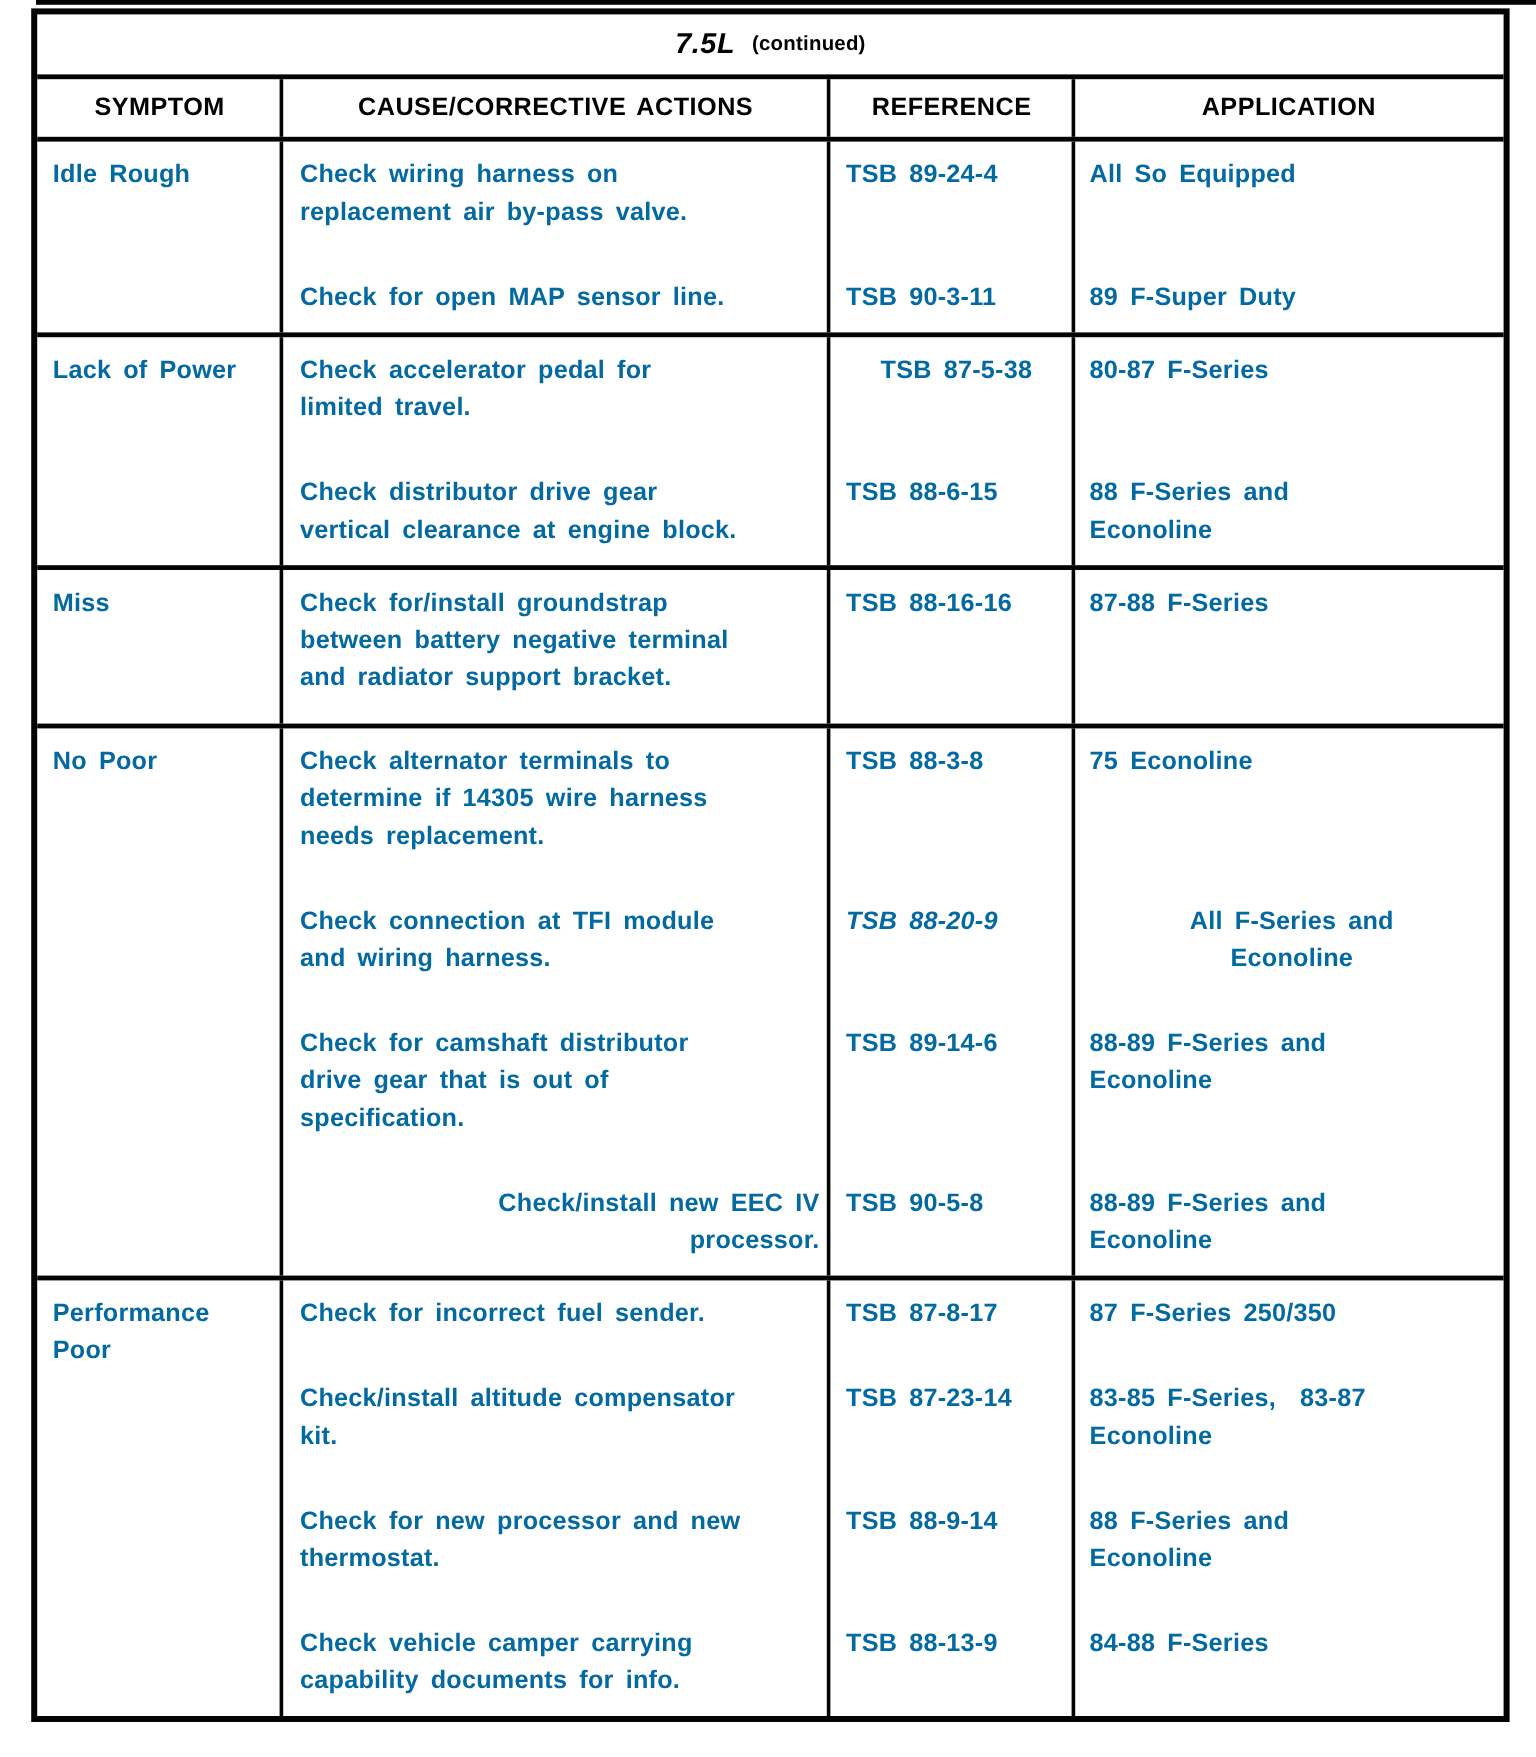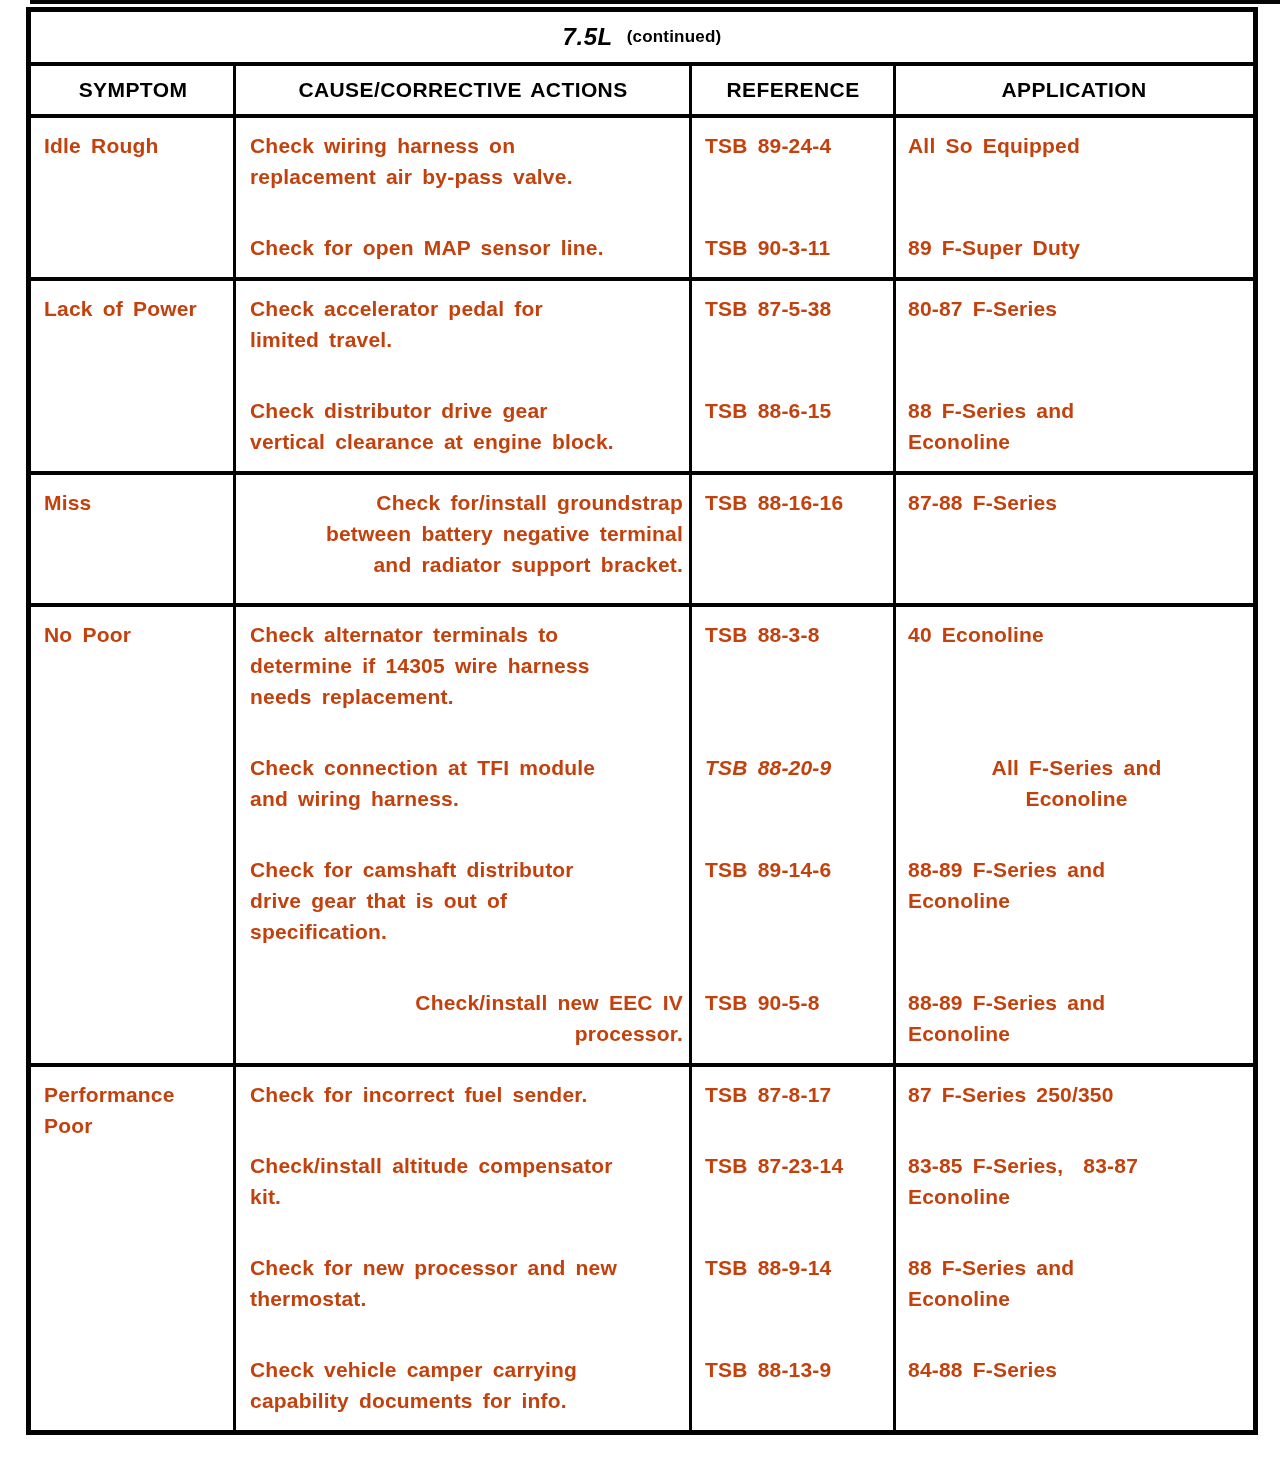--- a/index.html
+++ b/index.html
@@ -74,21 +74,21 @@
   }
   .tbody .group:first-child { border-top: none; }
   .tbody .group:nth-child(3) { min-height: 132px; box-sizing: border-box; }
   .cell {
     font-size: 21px;
     font-weight: 700;
     line-height: 31px;
     letter-spacing: 0.2px;
     word-spacing: 4px;
     white-space: pre-wrap;
-    color: #c2410c;
+    color: #0369a1;
   }
   .symptom  { grid-column: 1; padding-left: 13px; padding-right: 6px; }
   .cause    { grid-column: 2; padding-left: 15px; padding-right: 8px; }
   .reference{ grid-column: 3; padding-left: 14px; padding-right: 6px; }
   .application { grid-column: 4; padding-left: 13px; padding-right: 8px; }
   
   .vline {
     position: absolute;
     top: 0; bottom: 0;
     width: 3px;
@@ -135,49 +135,49 @@
           <div class="cell reference" style="grid-row: 2;">TSB 90-3-11</div>
           <div class="cell application" style="grid-row: 2;">89 F-Super Duty</div>
         </div>
         <div class="grid-cols group">
     <div class="cell symptom" style="grid-row: 1 / span 2;">Lack of Power</div>
     <div class="vline v1"></div>
     <div class="vline v2"></div>
     <div class="vline v3"></div>
   <div class="cell cause" style="grid-row: 1;">Check accelerator pedal for
 limited travel.</div>
-          <div class="cell reference" style="grid-row: 1;">TSB 87-5-38</div>
+          <div class="cell reference" style="grid-row: 1; text-align: center;">TSB 87-5-38</div>
           <div class="cell application" style="grid-row: 1;">80-87 F-Series</div>
           <div class="cell cause" style="grid-row: 2;">Check distributor drive gear
 vertical clearance at engine block.</div>
           <div class="cell reference" style="grid-row: 2;">TSB 88-6-15</div>
           <div class="cell application" style="grid-row: 2;">88 F-Series and
 Econoline</div>
         </div>
         <div class="grid-cols group">
     <div class="cell symptom" style="grid-row: 1 / span 1;">Miss</div>
     <div class="vline v1"></div>
     <div class="vline v2"></div>
     <div class="vline v3"></div>
-  <div class="cell cause" style="grid-row: 1; text-align: right;">Check for/install groundstrap
+  <div class="cell cause" style="grid-row: 1;">Check for/install groundstrap
 between battery negative terminal
 and radiator support bracket.</div>
           <div class="cell reference" style="grid-row: 1;">TSB 88-16-16</div>
           <div class="cell application" style="grid-row: 1;">87-88 F-Series</div>
         </div>
         <div class="grid-cols group">
     <div class="cell symptom" style="grid-row: 1 / span 4;">No Poor</div>
     <div class="vline v1"></div>
     <div class="vline v2"></div>
     <div class="vline v3"></div>
   <div class="cell cause" style="grid-row: 1;">Check alternator terminals to
 determine if 14305 wire harness
 needs replacement.</div>
           <div class="cell reference" style="grid-row: 1;">TSB 88-3-8</div>
-          <div class="cell application" style="grid-row: 1;">40 Econoline</div>
+          <div class="cell application" style="grid-row: 1;">75 Econoline</div>
           <div class="cell cause" style="grid-row: 2;">Check connection at TFI module
 and wiring harness.</div>
           <div class="cell reference" style="grid-row: 2; font-style: italic;">TSB 88-20-9</div>
           <div class="cell application" style="grid-row: 2; text-align: center;">All F-Series and
 Econoline</div>
           <div class="cell cause" style="grid-row: 3;">Check for camshaft distributor
 drive gear that is out of
 specification.</div>
           <div class="cell reference" style="grid-row: 3;">TSB 89-14-6</div>
           <div class="cell application" style="grid-row: 3;">88-89 F-Series and

